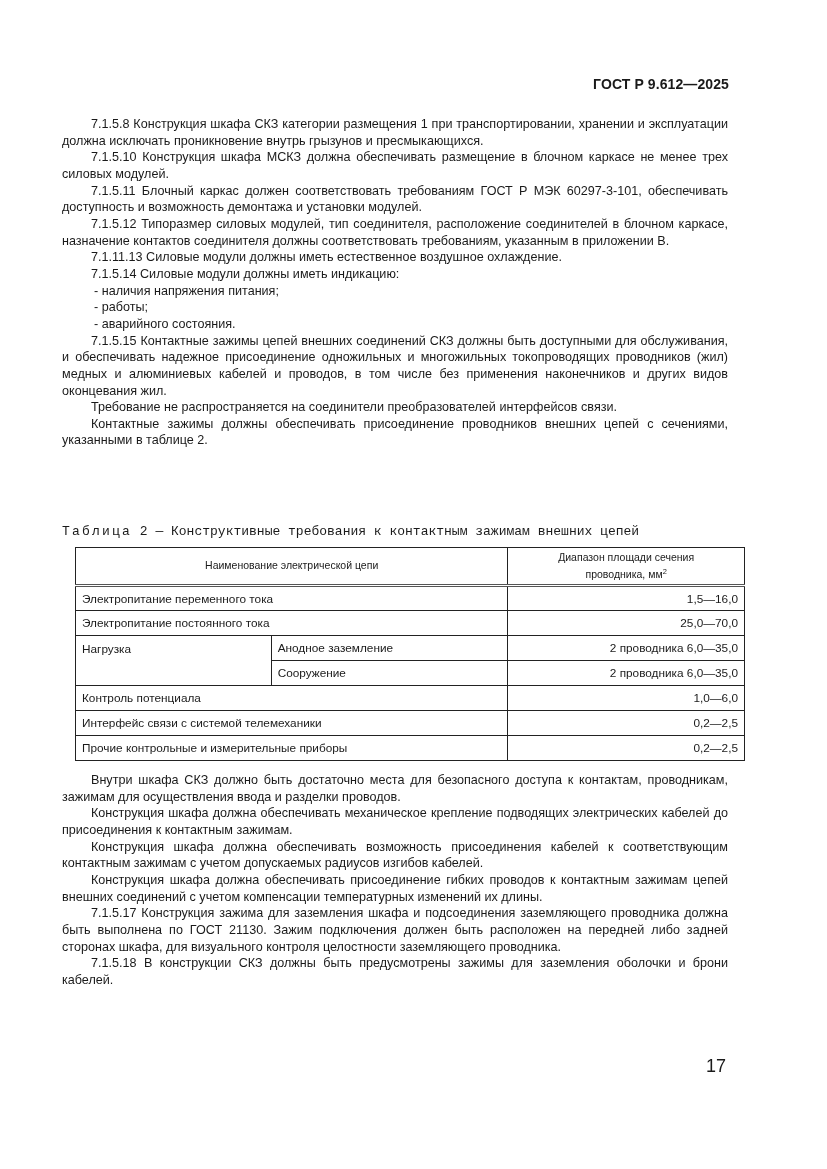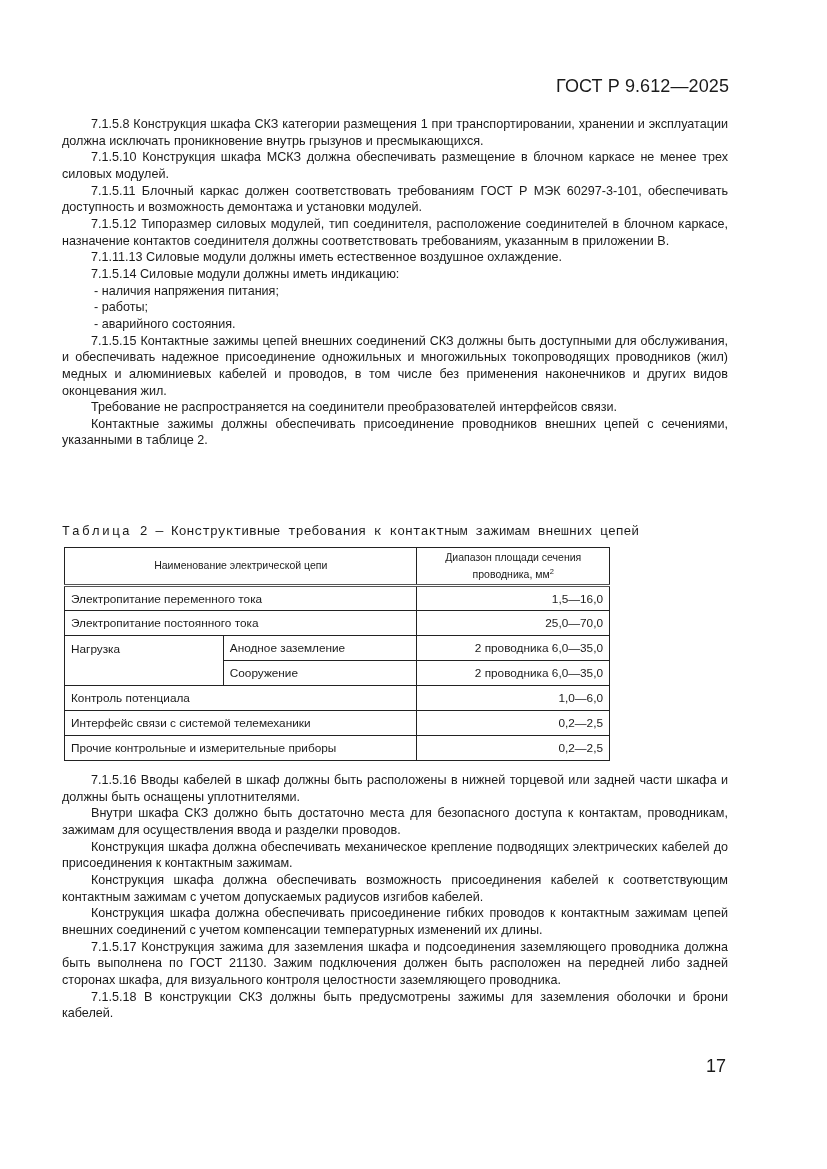--- a/index.html
+++ b/index.html
@@ -8,22 +8,22 @@
       position: relative;
       font-family: "Liberation Sans", sans-serif;
       font-size: 12.6px;
       color: #1a1a1a;
       overflow: hidden;
     }
     .page-header {
       position: absolute;
       top: 76px;
       right: 98px;
-      font-weight: normal;
-      font-size: 18px;
+      font-weight: bold;
+      font-size: 14px;
       letter-spacing: 0.1px;
     }
     .block {
       position: absolute;
       left: 62px;
       width: 666px;
       line-height: 16.65px;
       text-align: justify;
     }
     .block p { text-indent: 29px; }
@@ -32,23 +32,23 @@
       position: absolute;
       left: 62px;
       top: 525px;
       font-size: 13px;
       line-height: 14px;
       font-family: Liberation Mono, monospace;
     }
     .caption .spaced { letter-spacing: 2.2px; }
     table.t2 {
       position: absolute;
-      left: 64px;
+      left: 75px;
       top: 547px;
-      width: 546px;
+      width: 670px;
       border-collapse: collapse;
       font-size: 11.8px;
     }
     table.t2 td, table.t2 th {
       border: 1.3px solid #222;
       padding: 0 6px;
       font-weight: normal;
       vertical-align: middle;
       height: 25px;
     }
@@ -135,21 +135,20 @@
       <td class="num">0,2—2,5</td>
     </tr>
     <tr>
       <td colspan="2">Прочие контрольные и измерительные приборы</td>
       <td class="num">0,2—2,5</td>
     </tr>
   </tbody>
 </table>
 
 <div class="block" style="top:772px;">
-  <p>7.1.5.16 Вводы кабелей в шкаф должны быть расположены в нижней торцевой или задней части шкафа и должны быть оснащены уплотнителями.</p>
   <p>Внутри шкафа СКЗ должно быть достаточно места для безопасного доступа к контактам, проводникам, зажимам для осуществления ввода и разделки проводов.</p>
   <p>Конструкция шкафа должна обеспечивать механическое крепление подводящих электрических кабелей до присоединения к контактным зажимам.</p>
   <p>Конструкция шкафа должна обеспечивать возможность присоединения кабелей к соответствующим контактным зажимам с учетом допускаемых радиусов изгибов кабелей.</p>
   <p>Конструкция шкафа должна обеспечивать присоединение гибких проводов к контактным зажимам цепей внешних соединений с учетом компенсации температурных изменений их длины.</p>
   <p>7.1.5.17 Конструкция зажима для заземления шкафа и подсоединения заземляющего проводника должна быть выполнена по ГОСТ 21130. Зажим подключения должен быть расположен на передней либо задней сторонах шкафа, для визуального контроля целостности заземляющего проводника.</p>
   <p>7.1.5.18 В конструкции СКЗ должны быть предусмотрены зажимы для заземления оболочки и брони кабелей.</p>
 </div>
 
 <div class="page-number">17</div>
 

